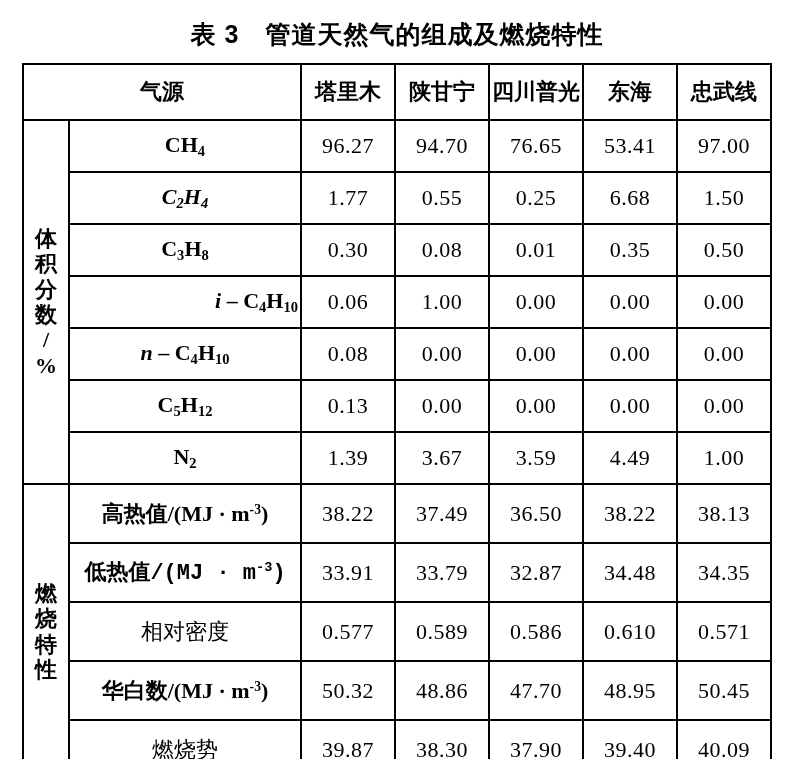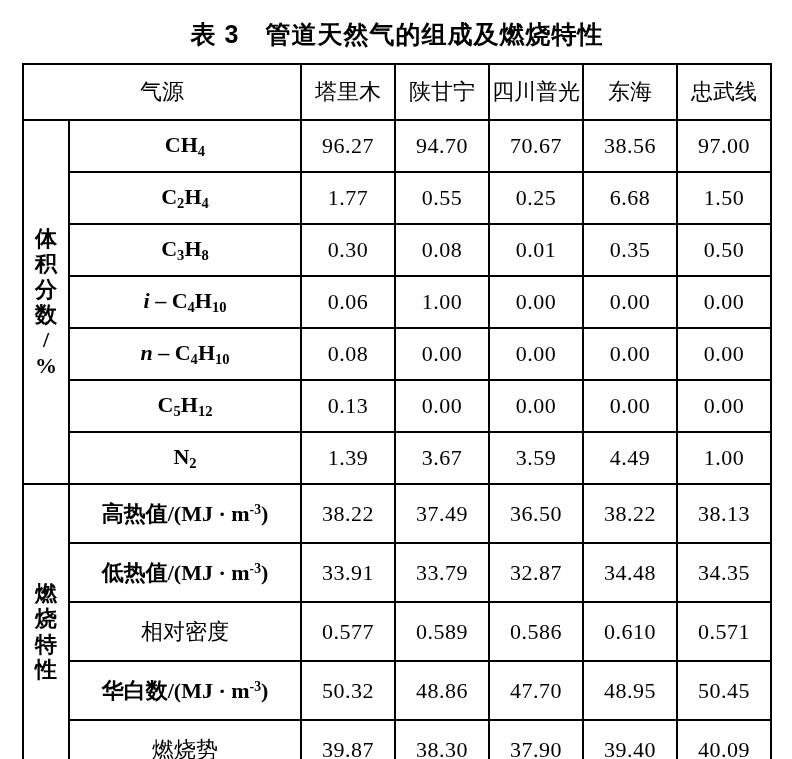--- a/index.html
+++ b/index.html
@@ -56,21 +56,21 @@
     font-size: 23px;
     line-height: 1.06;
     letter-spacing: 0px;
     padding: 0 2px;
   }
   .grouphead span.ch {
     display: block;
   }
   .hdr-cn {
     font-family: "Liberation Sans", sans-serif;
-    font-weight: normal;
+    font-weight: bold;
     font-size: 23px;
   }
   .rowlabel-cn {
     font-family: "Liberation Sans", sans-serif;
     font-weight: normal;
     font-size: 22px;
   }
   .formula {
     font-family: "Liberation Serif", serif;
     font-weight: bold;
@@ -134,45 +134,45 @@
           <span class="ch">体</span>
           <span class="ch">积</span>
           <span class="ch">分</span>
           <span class="ch">数</span>
           <span class="ch">/</span>
           <span class="ch">%</span>
         </td>
         <td class="formula" style="height:46px;">CH<sub>4</sub></td>
         <td class="num">96.27</td>
         <td class="num">94.70</td>
-        <td class="num">70.67</td>
-        <td class="num">38.56</td>
+        <td class="num">76.65</td>
+        <td class="num">53.41</td>
         <td class="num">97.00</td>
       </tr>
 
       <tr>
-        <td class="formula" style="height:46px;">C<sub>2</sub>H<sub>4</sub></td>
+        <td class="formula" style="height:46px;font-style:italic;">C<sub>2</sub>H<sub>4</sub></td>
         <td class="num">1.77</td>
         <td class="num">0.55</td>
         <td class="num">0.25</td>
         <td class="num">6.68</td>
         <td class="num">1.50</td>
       </tr>
 
       <tr>
         <td class="formula" style="height:46px;">C<sub>3</sub>H<sub>8</sub></td>
         <td class="num">0.30</td>
         <td class="num">0.08</td>
         <td class="num">0.01</td>
         <td class="num">0.35</td>
         <td class="num">0.50</td>
       </tr>
 
       <tr>
-        <td class="formula" style="height:46px;"><i>i</i> – C<sub>4</sub>H<sub>10</sub></td>
+        <td class="formula" style="height:46px;text-align:right;"><i>i</i> – C<sub>4</sub>H<sub>10</sub></td>
         <td class="num">0.06</td>
         <td class="num">1.00</td>
         <td class="num">0.00</td>
         <td class="num">0.00</td>
         <td class="num">0.00</td>
       </tr>
 
       <tr>
         <td class="formula" style="height:46px;margin-left:6px;"><i>n</i> – C<sub>4</sub>H<sub>10</sub></td>
         <td class="num">0.08</td>
@@ -209,21 +209,21 @@
         </td>
         <td class="unitlabel" style="height:53px;border-radius:10px;">高热值/(MJ · m<sup>-3</sup>)</td>
         <td class="num">38.22</td>
         <td class="num">37.49</td>
         <td class="num">36.50</td>
         <td class="num">38.22</td>
         <td class="num">38.13</td>
       </tr>
 
       <tr>
-        <td class="unitlabel" style="height:53px;">低热值/(MJ · m<sup>-3</sup>)</td>
+        <td class="unitlabel" style="height:53px;font-family:Liberation Mono, monospace;">低热值/(MJ · m<sup>-3</sup>)</td>
         <td class="num">33.91</td>
         <td class="num">33.79</td>
         <td class="num">32.87</td>
         <td class="num">34.48</td>
         <td class="num">34.35</td>
       </tr>
 
       <tr>
         <td class="rowlabel-cn" style="height:53px;">相对密度</td>
         <td class="num">0.577</td>

